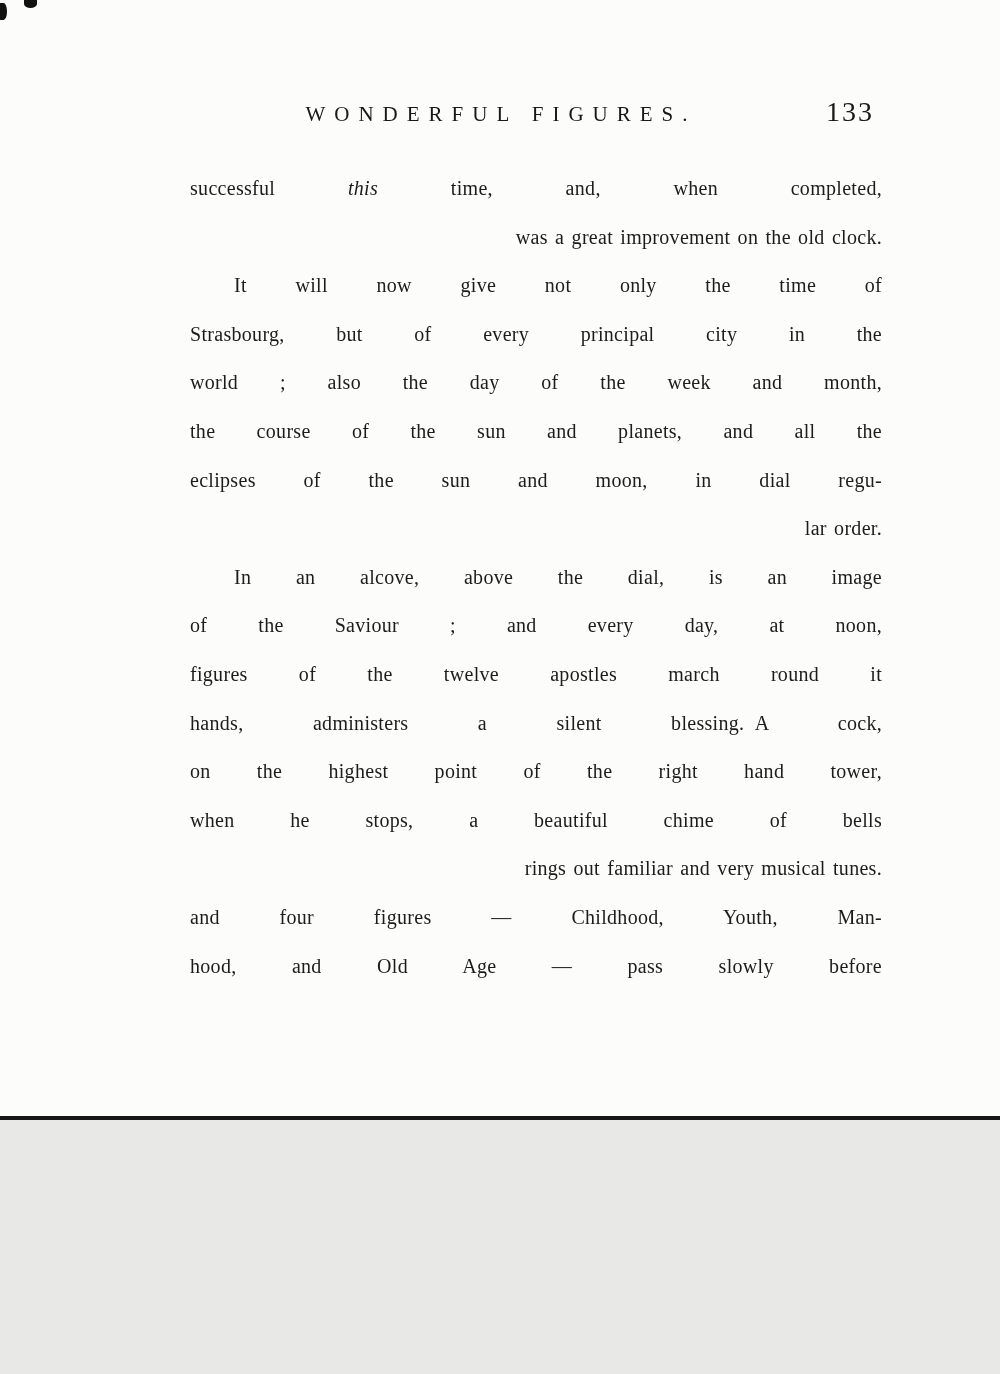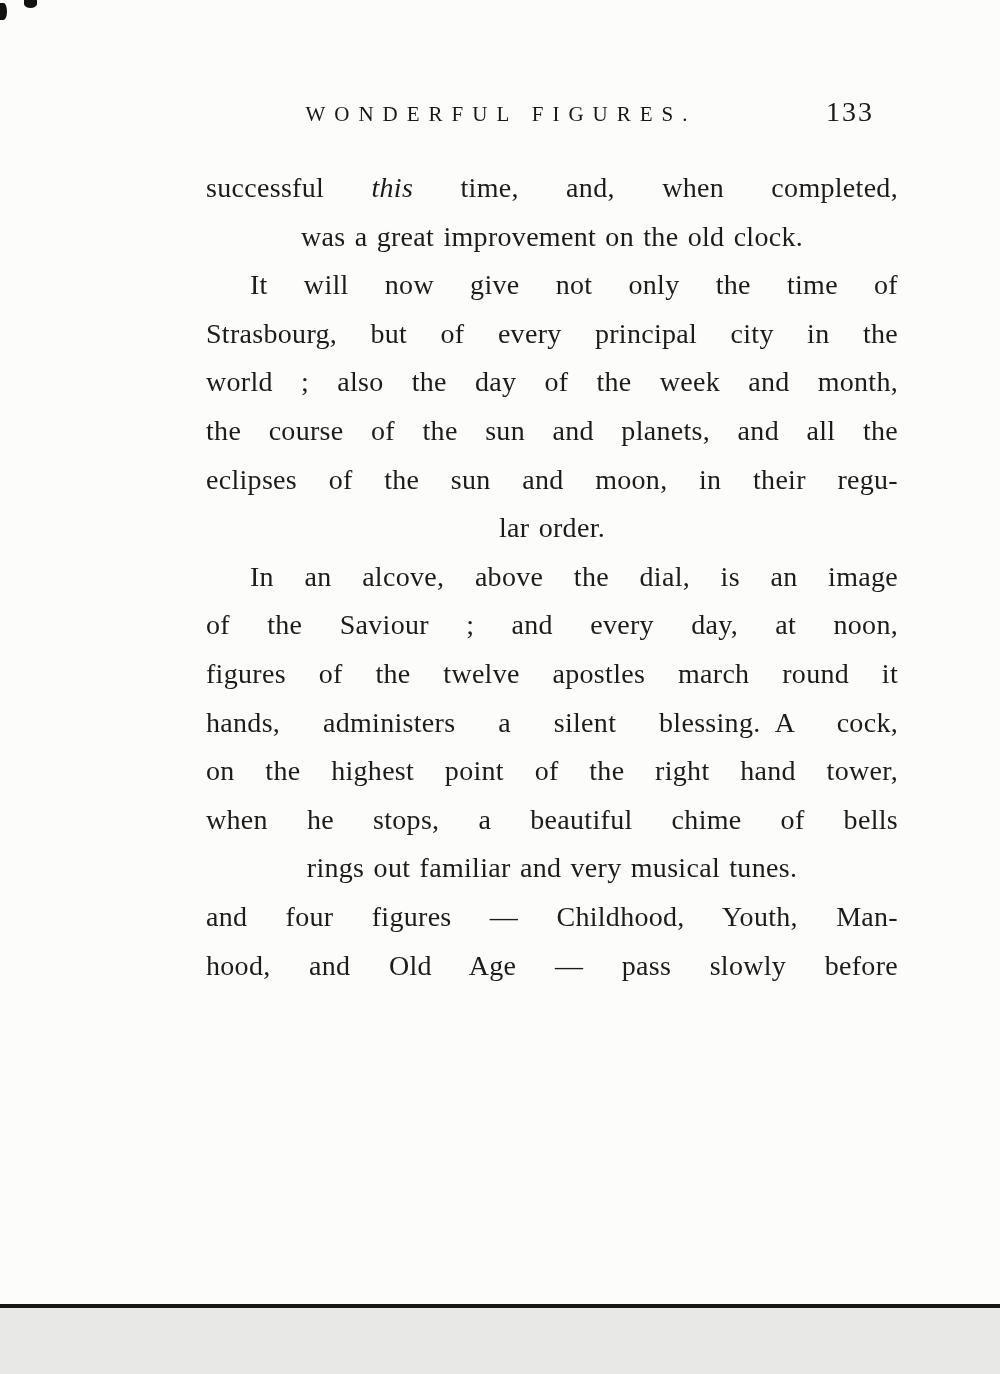--- a/index.html
+++ b/index.html
@@ -3,21 +3,21 @@
 <meta charset="utf-8">
 <style>
   html, body {
     margin: 0;
     padding: 0;
     background: #e8e8e6;
   }
   .page {
     position: relative;
     width: 1000px;
-    height: 1308px;
+    height: 1120px;
     background: #fcfcfa;
     overflow: hidden;
     font-family: "Liberation Serif", serif;
     color: #1c1c1c;
   }
   .header-row {
     position: absolute;
     top: 96px;
     left: 190px;
     width: 692px;
@@ -39,30 +39,30 @@
     right: 8px;
     top: 0;
     font-size: 28px;
     letter-spacing: 2px;
     color: #181818;
     text-align: right;
   }
   .text-block {
     position: absolute;
     top: 164px;
-    left: 206px;
+    left: 190px;
     width: 692px;
-    font-size: 28px;
+    font-size: 20px;
     word-spacing: 2px;
     letter-spacing: 0.3px;
   }
   .line {
     line-height: 48.6px;
     height: 48.6px;
-    text-align: center;
+    text-align: right;
     white-space: nowrap;
   }
   .line.j {
     white-space: normal;
     text-align: justify;
     text-align-last: justify;
   }
   .line.indent {
     text-indent: 44px;
   }
@@ -109,21 +109,21 @@
     <span class="page-number">133</span>
   </div>
 
   <div class="text-block">
       <div class="line j"><span>successful </span><span class="italic">this</span><span> time, and, when completed,</span></div>
       <div class="line"><span>was a great improvement on the old clock.</span></div>
       <div class="line j indent"><span>It will now give not only the time of</span></div>
       <div class="line j"><span>Strasbourg, but of every principal city in the</span></div>
       <div class="line j"><span>world ; also the day of the week and month,</span></div>
       <div class="line j"><span>the course of the sun and planets, and all the</span></div>
-      <div class="line j"><span>eclipses of the sun and moon, in their regu-</span></div>
+      <div class="line j"><span>eclipses of the sun and moon, in dial regu-</span></div>
       <div class="line"><span>lar order.</span></div>
       <div class="line j indent"><span>In an alcove, above the dial, is an image</span></div>
       <div class="line j"><span>of the Saviour ; and every day, at noon,</span></div>
       <div class="line j"><span>figures of the twelve apostles march round it</span></div>
       <div class="line j"><span>hands, administers a silent blessing. A cock,</span></div>
       <div class="line j"><span>on the highest point of the right hand tower,</span></div>
       <div class="line j"><span>when he stops, a beautiful chime of bells</span></div>
       <div class="line"><span>rings out familiar and very musical tunes.</span></div>
       <div class="line j"><span>and four figures — Childhood, Youth, Man-</span></div>
       <div class="line j"><span>hood, and Old Age — pass slowly before</span></div>

